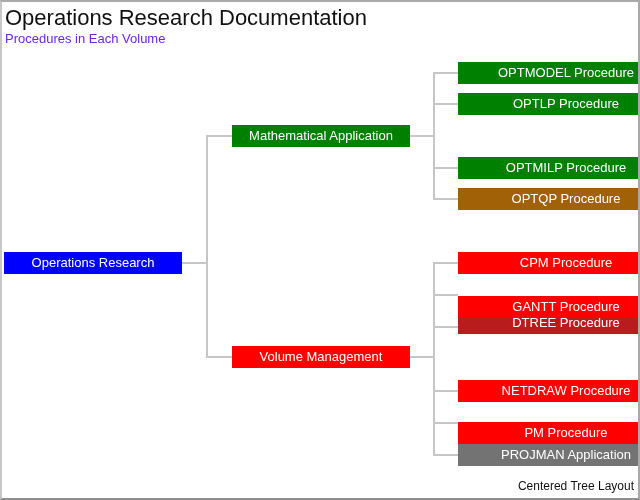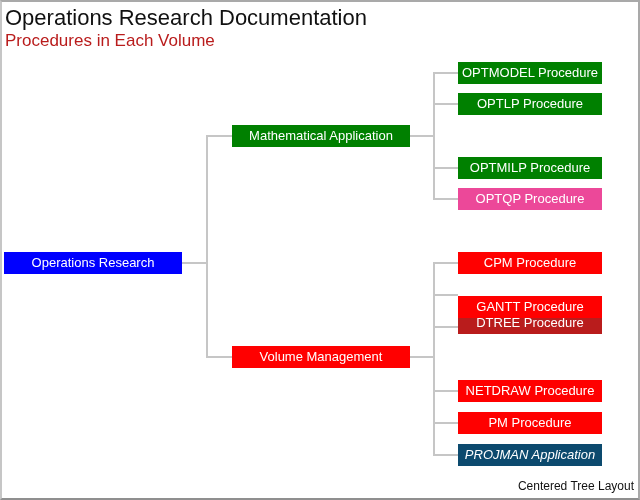--- a/index.html
+++ b/index.html
@@ -26,22 +26,22 @@
     left: 5px;
     top: 5px;
     font-size: 22px;
     color: #111111;
     white-space: nowrap;
   }
   .subtitle {
     position: absolute;
     left: 5px;
     top: 31px;
-    font-size: 17px;
-    color: #b91c1c;
+    font-size: 13px;
+    color: #6d28d9;
     white-space: nowrap;
     text-align: right;
   }
   .footer-caption {
     position: absolute;
     right: 6px;
     bottom: 7px;
     font-size: 12px;
     color: #111111;
     white-space: nowrap;
@@ -57,21 +57,21 @@
     overflow: hidden;
   }
   .conn { position: absolute; background: #c6c6c6; }
   .conn.h { height: 2px; }
   .conn.v { width: 2px; }
 
   
   .pos-root      { left: 4px;   top: 252px; width: 178px; }
   .pos-math      { left: 232px; top: 125px; width: 178px; }
   .pos-proj      { left: 232px; top: 346px; width: 178px; }
-  .pos-leaf      { left: 458px; width: 144px; }
+  .pos-leaf      { left: 458px; width: 144px; padding-left: 36px; }
   .pos-optmodel  { top: 62px; }
   .pos-optlp     { top: 93px; }
   .pos-optmilp   { top: 157px; }
   .pos-optqp     { top: 188px; }
   .pos-cpm       { top: 252px; }
   .pos-dtree     { top: 284px; }
   .pos-gantt     { top: 296px; }
   .pos-netdraw   { top: 380px; }
   .pos-pm        { top: 412px; }
   .pos-projman   { top: 444px; }
@@ -127,27 +127,27 @@
   <div class="conn h c-r5" style="background-color: rgb(198, 198, 198);"></div>
   <div class="conn h c-r6" style="background-color: rgb(198, 198, 198);"></div>
 
   <div class="node pos-root" style="background-color: rgb(0, 0, 255);">Operations Research</div>
 
   <div class="node pos-math" style="background-color: rgb(0, 128, 0);">Mathematical Application</div>
 
   <div class="node pos-leaf pos-optmodel" style="background-color: rgb(0, 128, 0);">OPTMODEL Procedure</div>
   <div class="node pos-leaf pos-optlp" style="background-color: rgb(0, 128, 0);">OPTLP Procedure</div>
   <div class="node pos-leaf pos-optmilp" style="background-color: rgb(0, 128, 0);">OPTMILP Procedure</div>
-  <div class="node pos-leaf pos-optqp" style="background-color: #ec4899;">OPTQP Procedure</div>
+  <div class="node pos-leaf pos-optqp" style="background-color: #a16207;">OPTQP Procedure</div>
 
   <div class="node pos-proj" style="background-color: rgb(255, 0, 0);">Volume Management</div>
 
   <div class="node pos-leaf pos-cpm" style="background-color: rgb(255, 0, 0);">CPM Procedure</div>
   <div class="node pos-leaf pos-dtree" style="background-color: #b91c1c; margin-top: 28px;">DTREE Procedure</div>
   <div class="node pos-leaf pos-gantt" style="background-color: rgb(255, 0, 0);">GANTT Procedure</div>
   <div class="node pos-leaf pos-netdraw" style="background-color: rgb(255, 0, 0);">NETDRAW Procedure</div>
-  <div class="node pos-leaf pos-pm" style="background-color: rgb(255, 0, 0);">PM Procedure</div>
-  <div class="node pos-leaf pos-projman" style="background-color: #0c4a6e; font-style: italic;">PROJMAN Application</div>
+  <div class="node pos-leaf pos-pm" style="background-color: rgb(255, 0, 0); margin-top: 10px;">PM Procedure</div>
+  <div class="node pos-leaf pos-projman" style="background-color: #737373;">PROJMAN Application</div>
 
   <div class="footer-caption">Centered Tree Layout</div>
 
   <div id="frame"></div>
 </div>
 
 </body></html>

